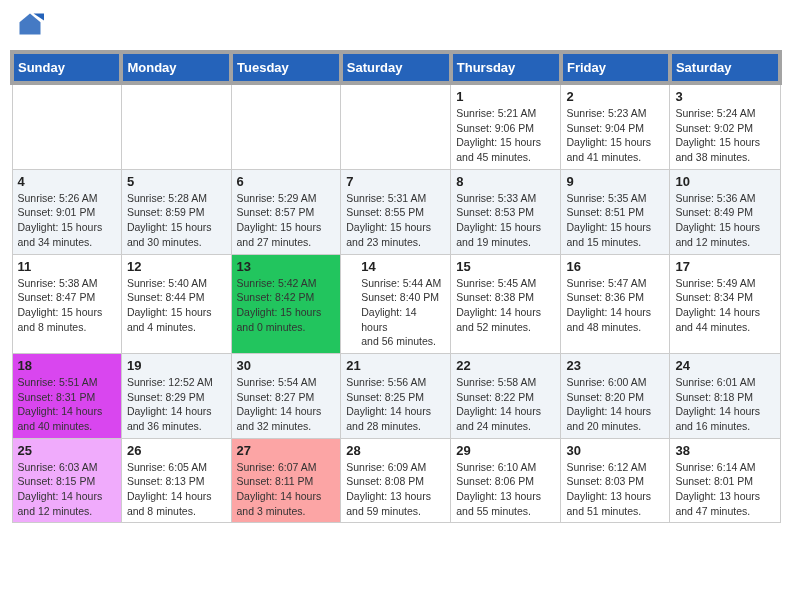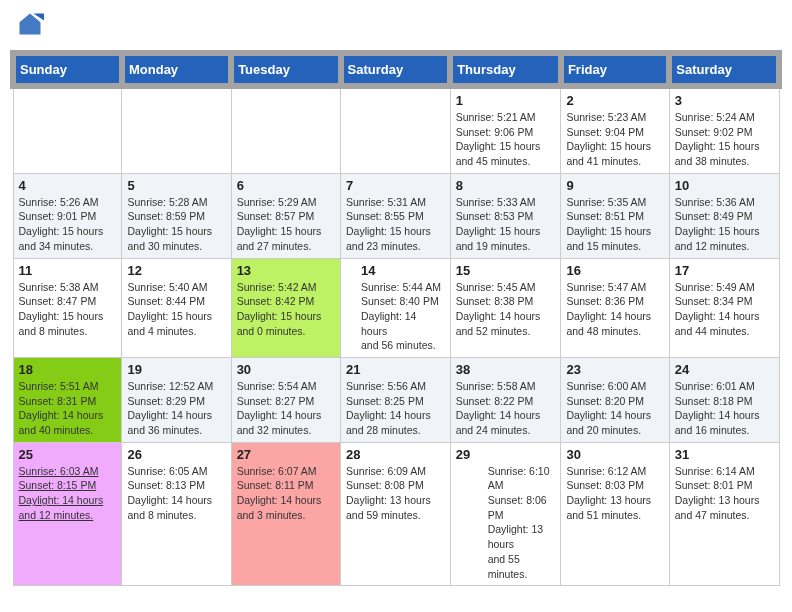--- a/index.html
+++ b/index.html
@@ -52,21 +52,21 @@
       border-collapse: collapse;
       font-size: 11px;
     }
     .calendar th {
       background: #2563ba;
       color: #fff;
       padding: 6px 4px;
       text-align: left;
       font-size: 13px;
       font-weight: bold;
-      border: 6px solid #a3a3a3;
+      border: 4px solid #a3a3a3;
     }
     .calendar td {
       border: 1px solid #ccc;
       vertical-align: top;
       padding: 4px 5px;
       width: 113px;
       min-height: 80px;
       background: #fff;
     }
     .calendar tr:nth-child(even) td {
@@ -212,21 +212,21 @@
 Daylight: 15 hours
 and 8 minutes.</div>
         </td>
         <td style="background: rgb(255, 255, 255);">
           <span class="day-number">12</span>
           <div class="day-info" style="white-space: pre-line;">Sunrise: 5:40 AM
 Sunset: 8:44 PM
 Daylight: 15 hours
 and 4 minutes.</div>
         </td>
-        <td style="background: #bef264;">
+        <td style="background: #22c55e;">
           <span class="day-number">13</span>
           <div class="day-info" style="white-space: pre-line;">Sunrise: 5:42 AM
 Sunset: 8:42 PM
 Daylight: 15 hours
 and 0 minutes.</div>
         </td>
         <td style="background: rgb(255, 255, 255); padding-left: 20px;">
           <span class="day-number">14</span>
           <div class="day-info" style="white-space: pre-line;">Sunrise: 5:44 AM
 Sunset: 8:40 PM
@@ -249,21 +249,21 @@
         </td>
         <td style="background: rgb(255, 255, 255);">
           <span class="day-number">17</span>
           <div class="day-info" style="white-space: pre-line;">Sunrise: 5:49 AM
 Sunset: 8:34 PM
 Daylight: 14 hours
 and 44 minutes.</div>
         </td>
       </tr>
       <tr>
-        <td style="background: #84cc16;">
+        <td style="background: #d946ef;">
           <span class="day-number">18</span>
           <div class="day-info" style="white-space: pre-line;">Sunrise: 5:51 AM
 Sunset: 8:31 PM
 Daylight: 14 hours
 and 40 minutes.</div>
         </td>
         <td style="background: rgb(240, 244, 248);">
           <span class="day-number">19</span>
           <div class="day-info" style="white-space: pre-line;">Sunrise: 12:52 AM
 Sunset: 8:29 PM
@@ -278,21 +278,21 @@
 and 32 minutes.</div>
         </td>
         <td style="background: rgb(240, 244, 248);">
           <span class="day-number">21</span>
           <div class="day-info" style="white-space: pre-line;">Sunrise: 5:56 AM
 Sunset: 8:25 PM
 Daylight: 14 hours
 and 28 minutes.</div>
         </td>
         <td style="background: rgb(240, 244, 248);">
-          <span class="day-number">38</span>
+          <span class="day-number">22</span>
           <div class="day-info" style="white-space: pre-line;">Sunrise: 5:58 AM
 Sunset: 8:22 PM
 Daylight: 14 hours
 and 24 minutes.</div>
         </td>
         <td style="background: rgb(240, 244, 248);">
           <span class="day-number">23</span>
           <div class="day-info" style="white-space: pre-line;">Sunrise: 6:00 AM
 Sunset: 8:20 PM
 Daylight: 14 hours
@@ -302,21 +302,21 @@
           <span class="day-number">24</span>
           <div class="day-info" style="white-space: pre-line;">Sunrise: 6:01 AM
 Sunset: 8:18 PM
 Daylight: 14 hours
 and 16 minutes.</div>
         </td>
       </tr>
       <tr>
         <td style="background: #f0abfc;">
           <span class="day-number">25</span>
-          <div class="day-info" style="white-space: pre-line; text-decoration: underline;">Sunrise: 6:03 AM
+          <div class="day-info" style="white-space: pre-line;">Sunrise: 6:03 AM
 Sunset: 8:15 PM
 Daylight: 14 hours
 and 12 minutes.</div>
         </td>
         <td style="background: rgb(255, 255, 255);">
           <span class="day-number">26</span>
           <div class="day-info" style="white-space: pre-line;">Sunrise: 6:05 AM
 Sunset: 8:13 PM
 Daylight: 14 hours
 and 8 minutes.</div>
@@ -330,34 +330,34 @@
         </td>
         <td style="background: rgb(255, 255, 255);">
           <span class="day-number">28</span>
           <div class="day-info" style="white-space: pre-line;">Sunrise: 6:09 AM
 Sunset: 8:08 PM
 Daylight: 13 hours
 and 59 minutes.</div>
         </td>
         <td style="background: rgb(255, 255, 255);">
           <span class="day-number">29</span>
-          <div class="day-info" style="white-space: pre-line; margin-left: 32px;">Sunrise: 6:10 AM
+          <div class="day-info" style="white-space: pre-line;">Sunrise: 6:10 AM
 Sunset: 8:06 PM
 Daylight: 13 hours
 and 55 minutes.</div>
         </td>
         <td style="background: rgb(255, 255, 255); margin-left: 28px;">
           <span class="day-number">30</span>
           <div class="day-info" style="white-space: pre-line;">Sunrise: 6:12 AM
 Sunset: 8:03 PM
 Daylight: 13 hours
 and 51 minutes.</div>
         </td>
         <td style="background: rgb(255, 255, 255);">
-          <span class="day-number">31</span>
+          <span class="day-number">38</span>
           <div class="day-info" style="white-space: pre-line;">Sunrise: 6:14 AM
 Sunset: 8:01 PM
 Daylight: 13 hours
 and 47 minutes.</div>
         </td>
       </tr>
     </tbody>
 </table>
 
 </body></html>

